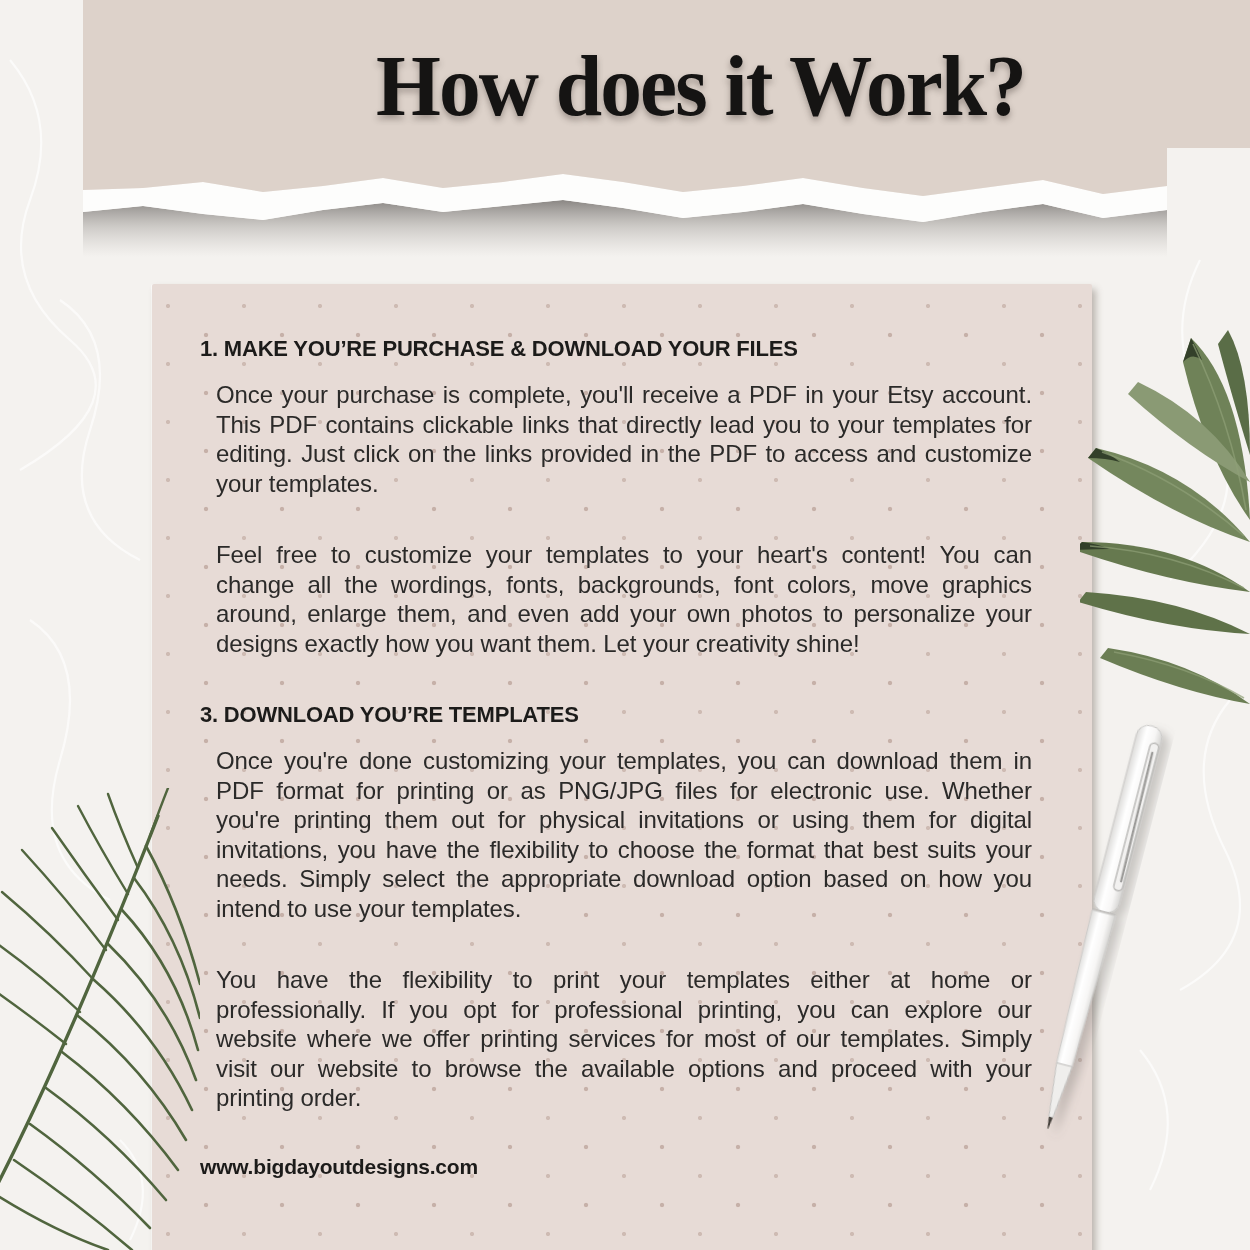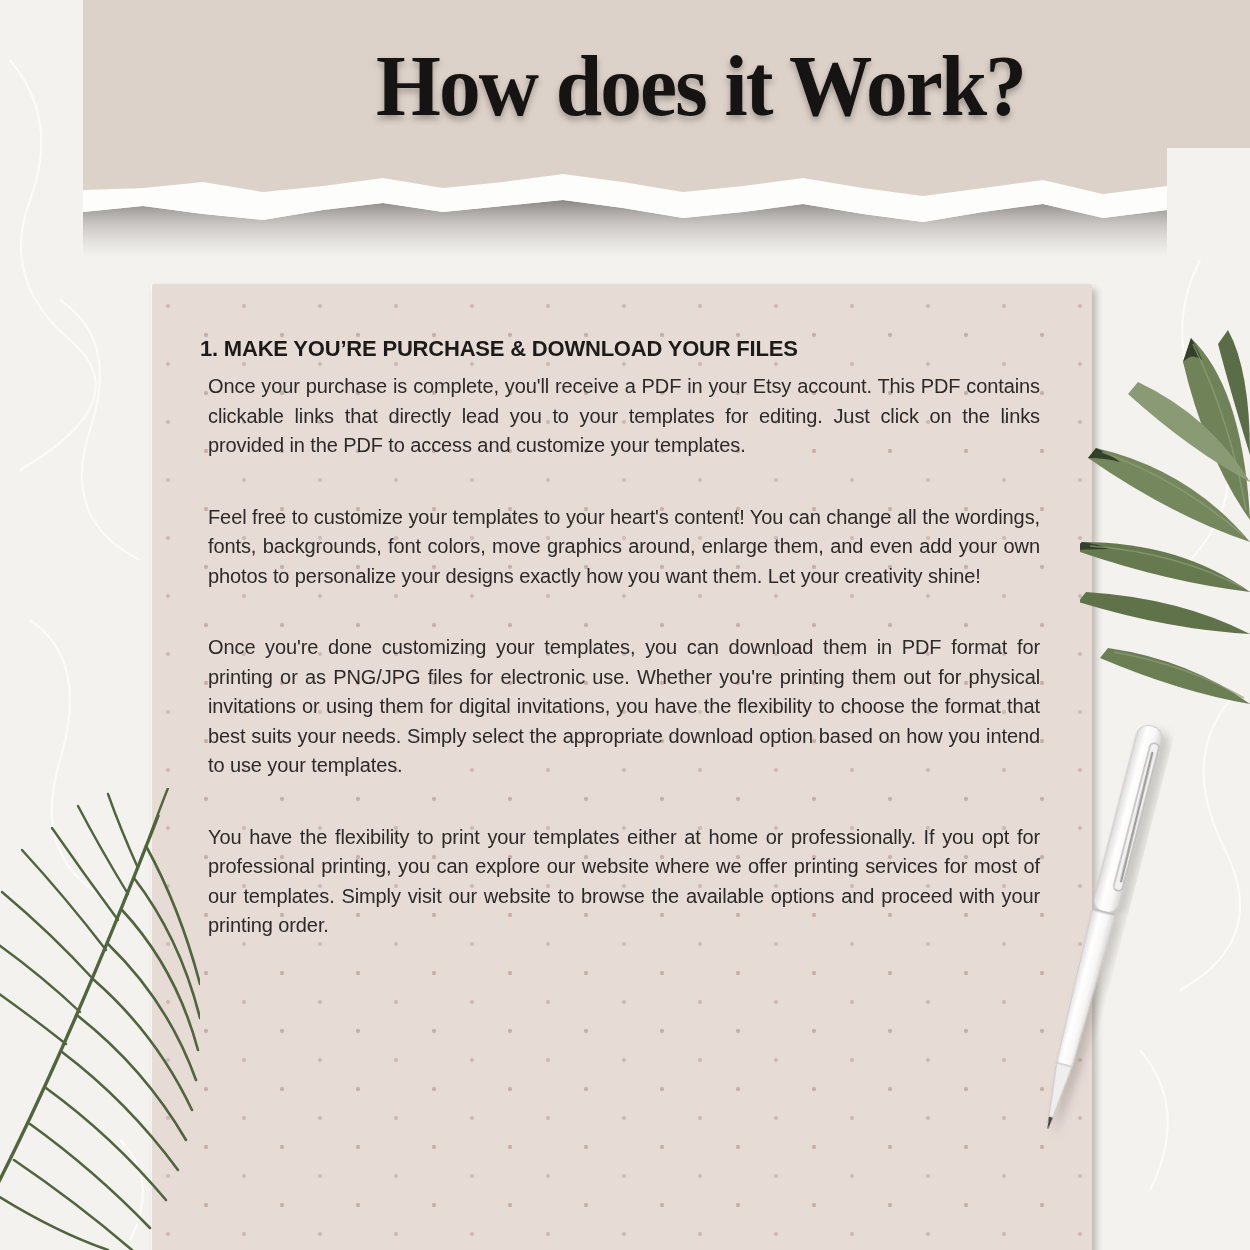--- a/index.html
+++ b/index.html
@@ -43,23 +43,23 @@
   .card-inner{
     position:absolute;left:48px;top:50px;width:848px;
     color:#262524;
   }
   .section{margin-bottom:42px;}
   .section-heading{
     font-weight:700;font-size:22px;line-height:30px;letter-spacing:-.2px;
     color:#1c1b1a;margin:0 0 5px 0;
   }
   .section-body{
-    font-size:20px;line-height:29.5px;letter-spacing:-.1px;
+    font-size:24px;line-height:29.5px;letter-spacing:-.1px;
     text-align:justify;text-align-last:left;
-    color:#2b2a29;margin:8px;
+    color:#2b2a29;margin:16px;
   }
   .website{
     margin-top:30px;font-weight:700;font-size:21px;color:#1c1b1a;letter-spacing:-.2px;
   }
 
   
   .leaves-svg{position:absolute;right:0;top:330px;}
   .palm-svg{position:absolute;left:0;top:788px;}
   .pen-svg{position:absolute;left:1000px;top:688px;}
 </style>
@@ -106,27 +106,29 @@
     <div class="section">
       <div class="section-heading">1. MAKE YOU’RE PURCHASE &amp; DOWNLOAD YOUR FILES</div>
       <p class="section-body">Once your purchase is complete, you'll receive a PDF in your Etsy account. This PDF contains clickable links that directly lead you to your templates for editing. Just click on the links provided in the PDF to access and customize your templates.</p>
     </div>
 
     <div class="section">
       <p class="section-body">Feel free to customize your templates to your heart's content! You can change all the wordings, fonts, backgrounds, font colors, move graphics around, enlarge them, and even add your own photos to personalize your designs exactly how you want them. Let your creativity shine!</p>
     </div>
 
     <div class="section">
+      <div class="section-heading">3. DOWNLOAD YOU’RE TEMPLATES</div>
       <p class="section-body">Once you're done customizing your templates, you can download them in PDF format for printing or as PNG/JPG files for electronic use. Whether you're printing them out for physical invitations or using them for digital invitations, you have the flexibility to choose the format that best suits your needs. Simply select the appropriate download option based on how you intend to use your templates.</p>
     </div>
 
     <div class="section">
       <p class="section-body">You have the flexibility to print your templates either at home or professionally. If you opt for professional printing, you can explore our website where we offer printing services for most of our templates. Simply visit our website to browse the available options and proceed with your printing order.</p>
     </div>
 
+    <div class="website">www.bigdayoutdesigns.com</div>
   </div>
 </div>
 
 <svg class="leaves-svg" width="170" height="380" viewBox="0 0 170 380">
   <g>
     <path fill="#5a6d47" d="M148,0 Q170,40 170,125 Q150,60 138,14 Z"></path>
     <path fill="#6f8258" d="M111,8 Q163,58 170,190 Q126,128 103,32 Z"></path>
     <path fill="#8a9a74" d="M58,52 Q130,86 170,152 Q110,120 48,64 Z"></path>
     <path fill="#74875d" d="M16,118 Q110,140 170,212 Q92,186 8,128 Z"></path>
     <path fill="#66794f" d="M2,212 Q100,212 170,262 Q86,252 -6,220 Z"></path>

